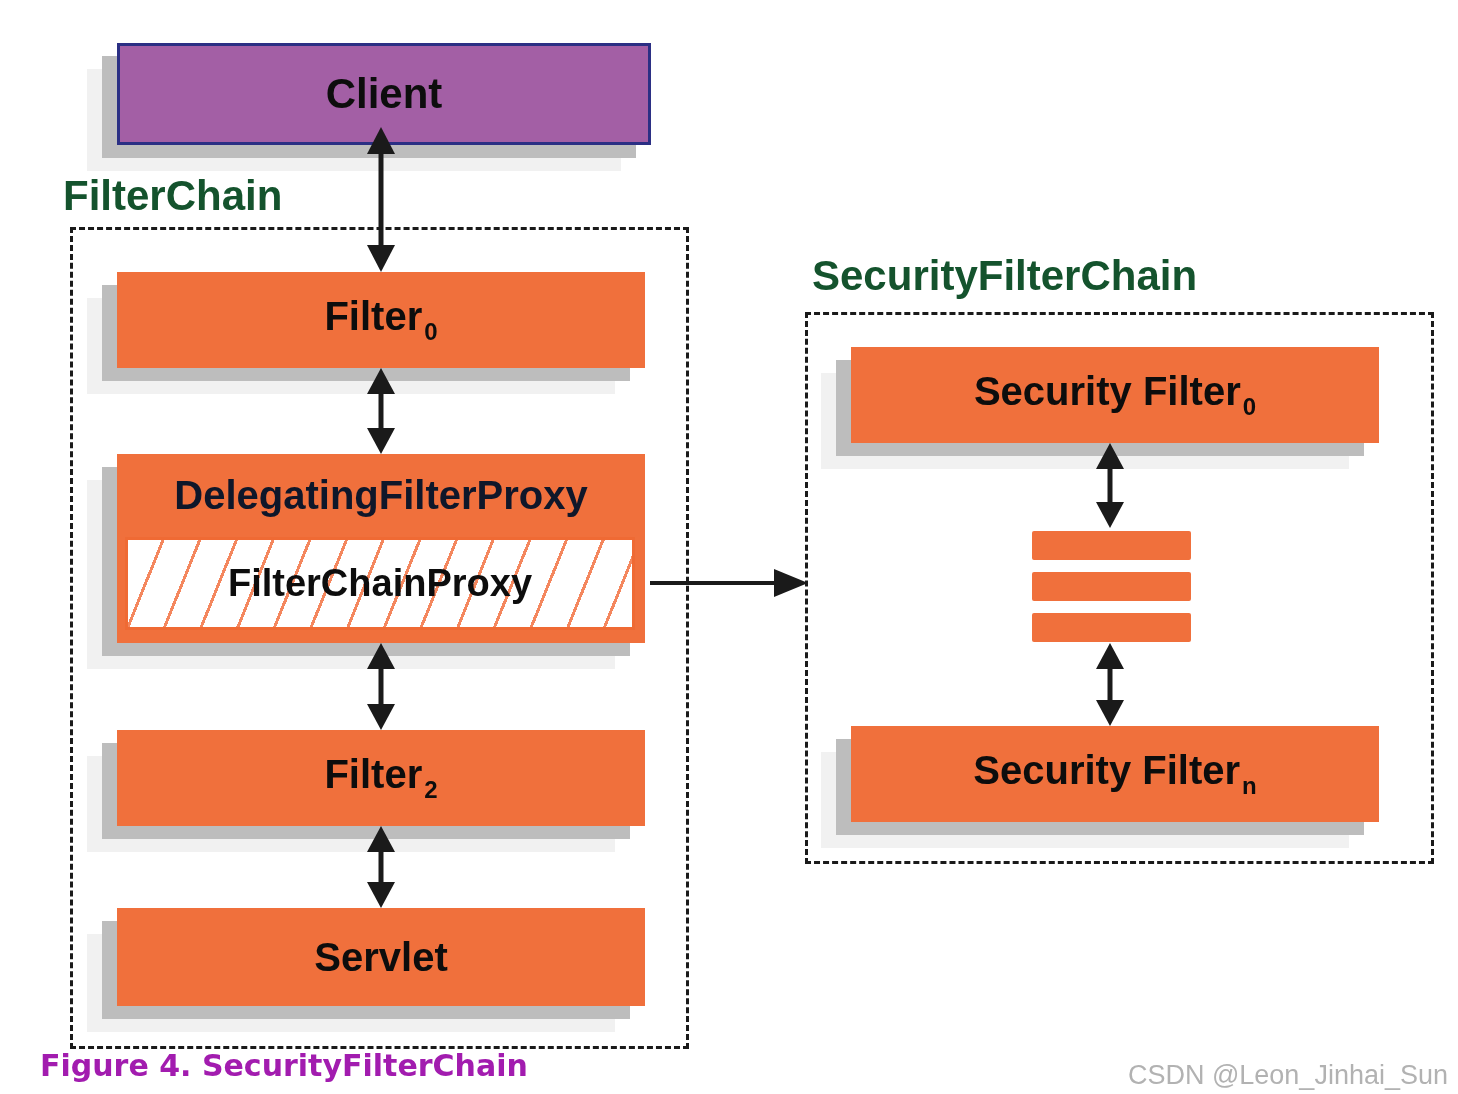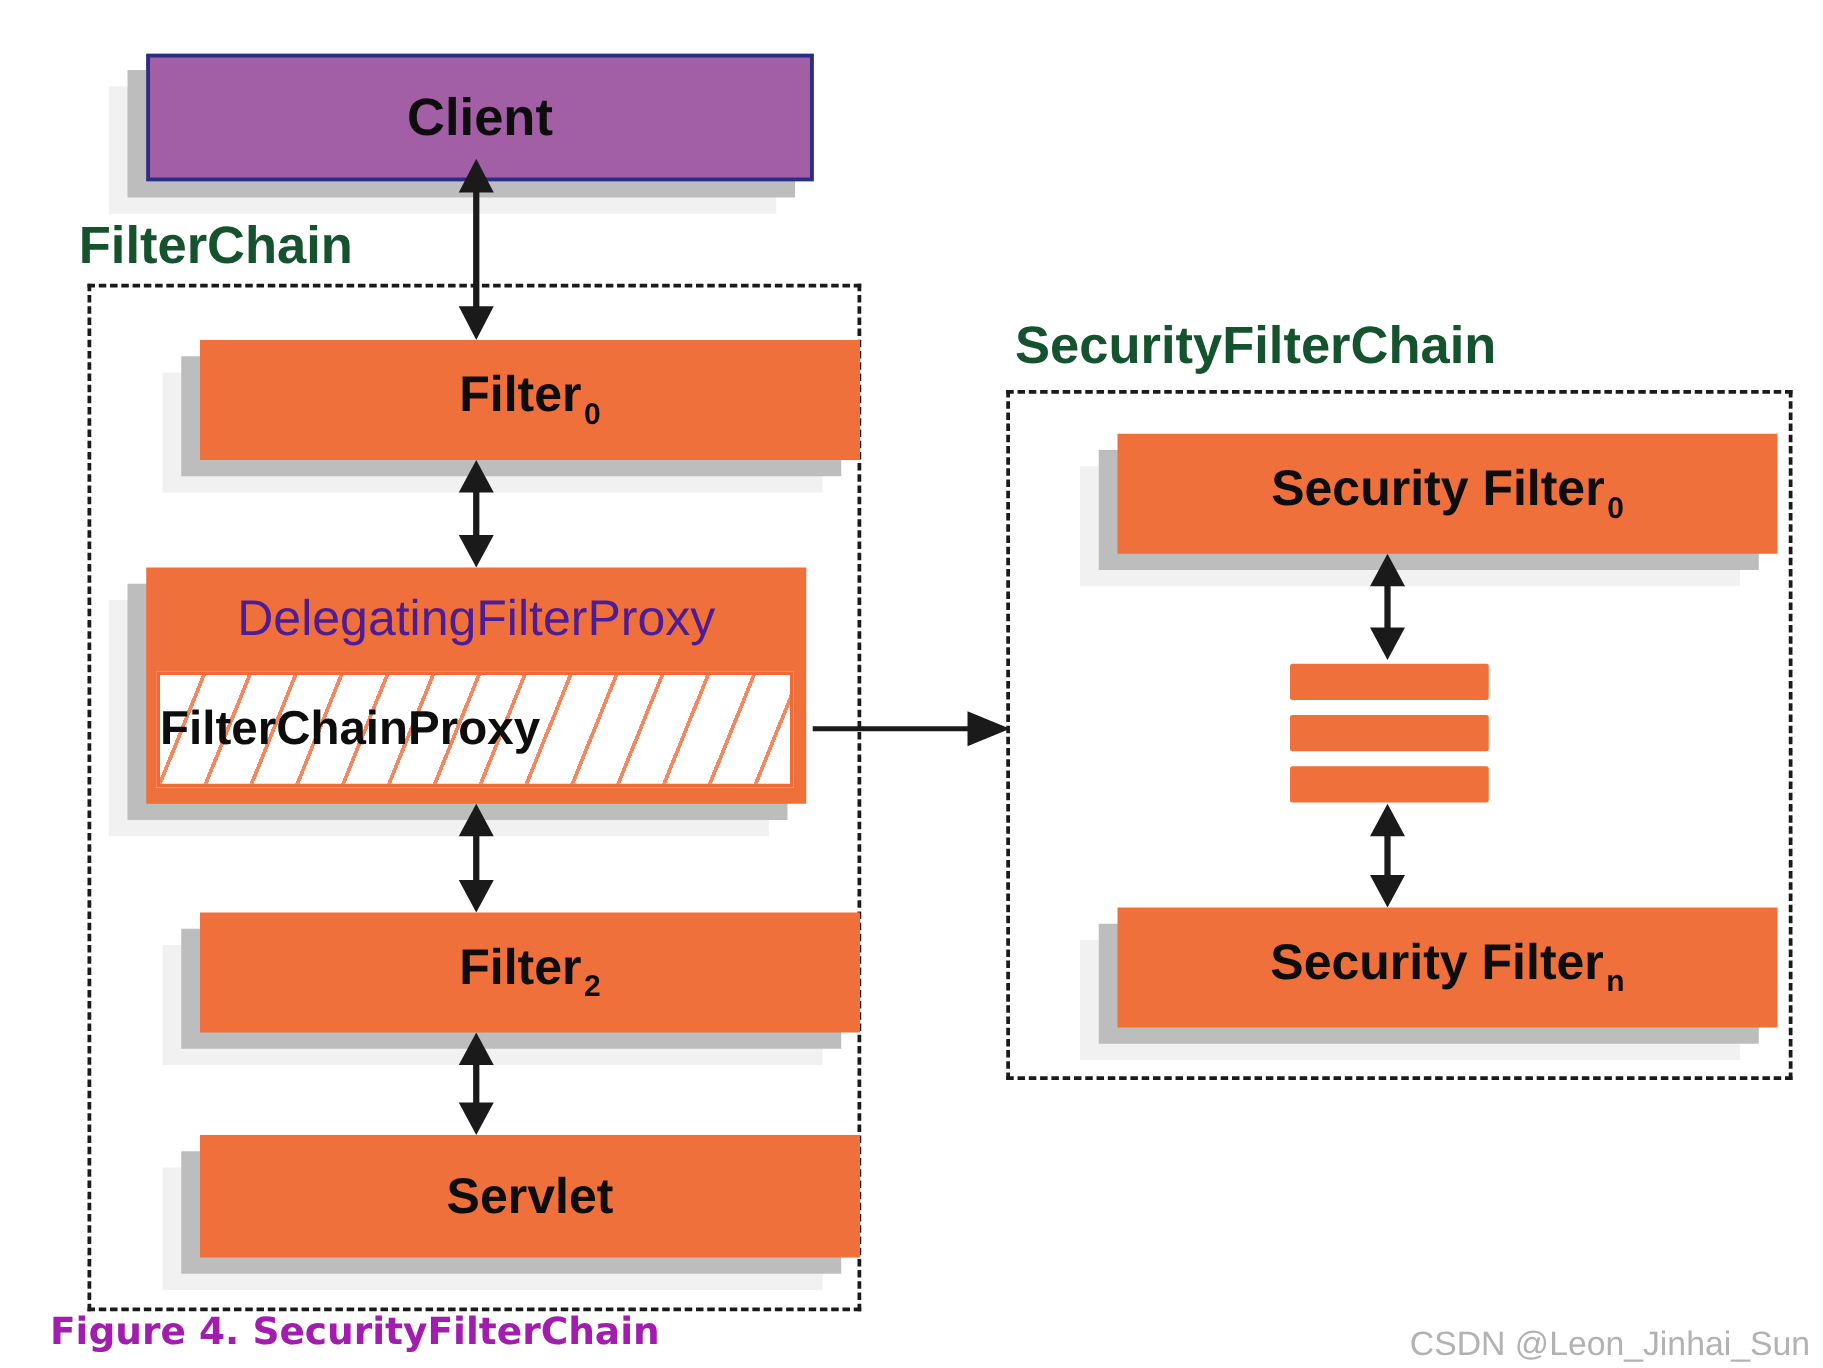--- a/index.html
+++ b/index.html
@@ -2,41 +2,41 @@
 <html><head>
 <meta charset="utf-8">
 <style>
   html,body{margin:0;padding:0;background:#ffffff;}
   .canvas{position:relative;width:1458px;height:1094px;background:#ffffff;
           font-family:"Liberation Sans",sans-serif;overflow:hidden;}
 
   .node{position:absolute;display:flex;align-items:center;justify-content:center;
         font-weight:bold;color:#0d0d0d;text-align:center;}
   .orange{background:#F0703C;
-          box-shadow:-15px 13px 0 #bdbdbd,-30px 26px 0 #f1f1f1;margin-left:43px;}
+          box-shadow:-15px 13px 0 #bdbdbd,-30px 26px 0 #f1f1f1;}
   .purple{background:#A35FA5;border:3px solid #2B2F84;
           box-shadow:-15px 13px 0 #bdbdbd,-30px 26px 0 #f1f1f1;margin-top:12px;}
 
   .lbl{font-size:40px;line-height:1;white-space:nowrap;}
   .sscript{font-size:24px;vertical-align:-0.45em;margin-left:2px;}
 
   .dashedbox{position:absolute;border:3px dashed #1a1a1a;background:transparent;}
 
   .sect-title{position:absolute;font-weight:bold;font-size:42px;color:#14532d;white-space:nowrap;}
 
   
   .delegating{position:absolute;background:#F0703C;
               box-shadow:-15px 13px 0 #bdbdbd,-30px 26px 0 #f1f1f1;}
   .delegating .dtitle{height:83px;display:flex;align-items:center;justify-content:center;
-                      font-weight:normal;font-size:40px;color:#4c1d95;white-space:nowrap;}
+                      font-weight:bold;font-size:40px;color:#0f172a;white-space:nowrap;}
   .hatch{position:absolute;left:8px;top:83px;width:504px;height:87px;
          background-color:#ffffff;
          background-image:repeating-linear-gradient(112deg,rgba(0,0,0,0) 0 31px,#f4875e 31px 34px);
          border:3px solid #ef6a34;
-         display:flex;align-items:center;justify-content:flex-start;
+         display:flex;align-items:center;justify-content:center;
          font-weight:bold;font-size:38px;color:#0d0d0d;}
 
   .bar{position:absolute;width:159px;height:29px;background:#F0703C;border-radius:2px;}
 
   .arrow{position:absolute;}
   .arrow line{stroke:#1a1a1a;stroke-width:5;}
   .arrow polygon{fill:#1a1a1a;}
 
   .caption{position:absolute;left:40px;top:1048px;font-family:"DejaVu Sans",sans-serif;
            font-weight:bold;font-size:30px;color:#a21caf;white-space:nowrap;}

